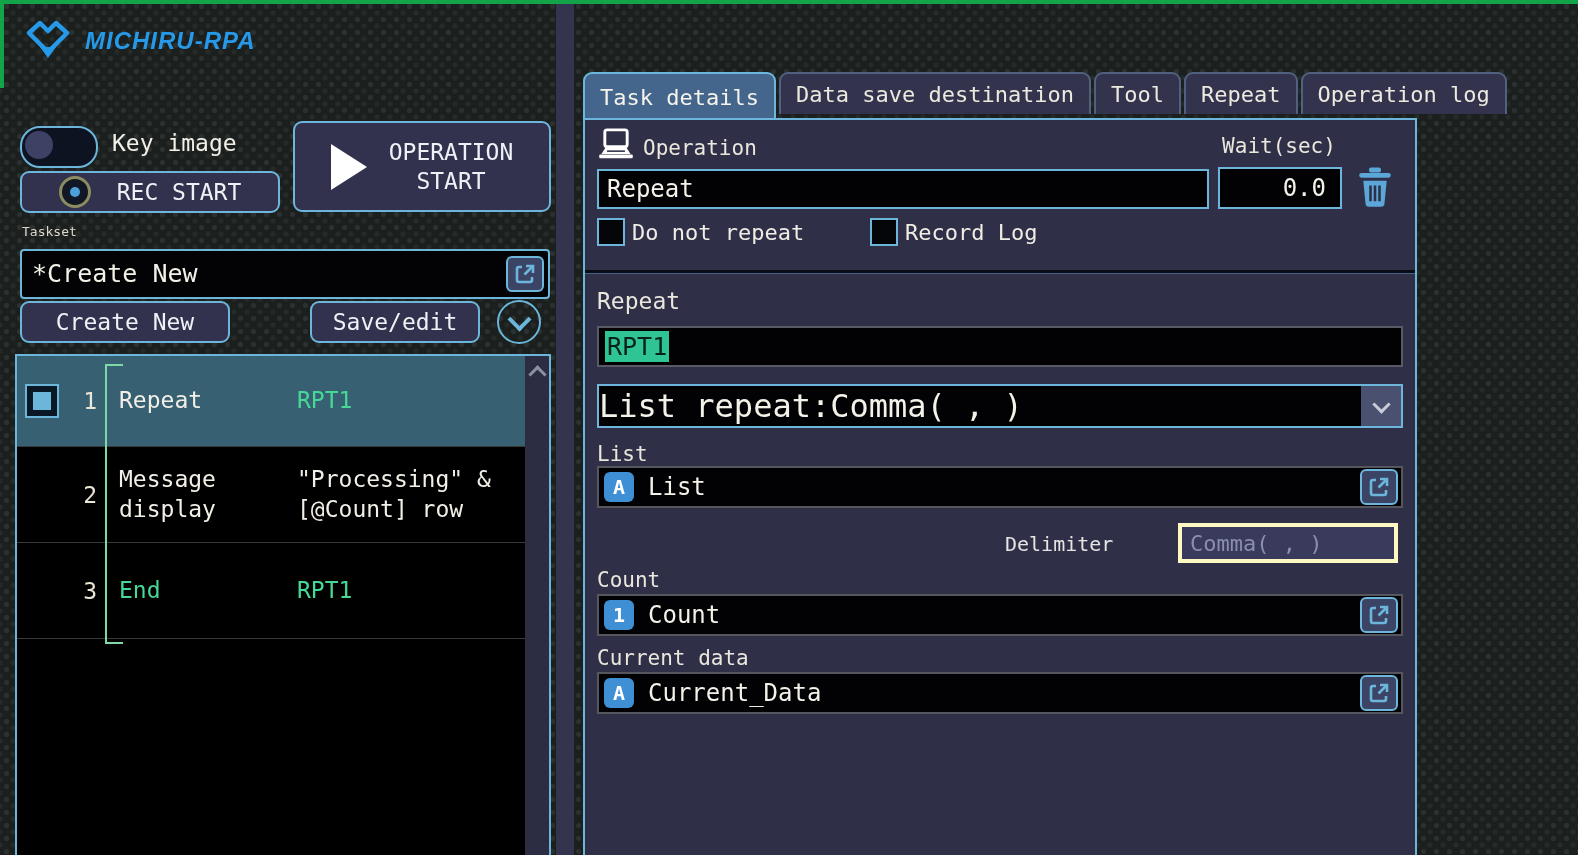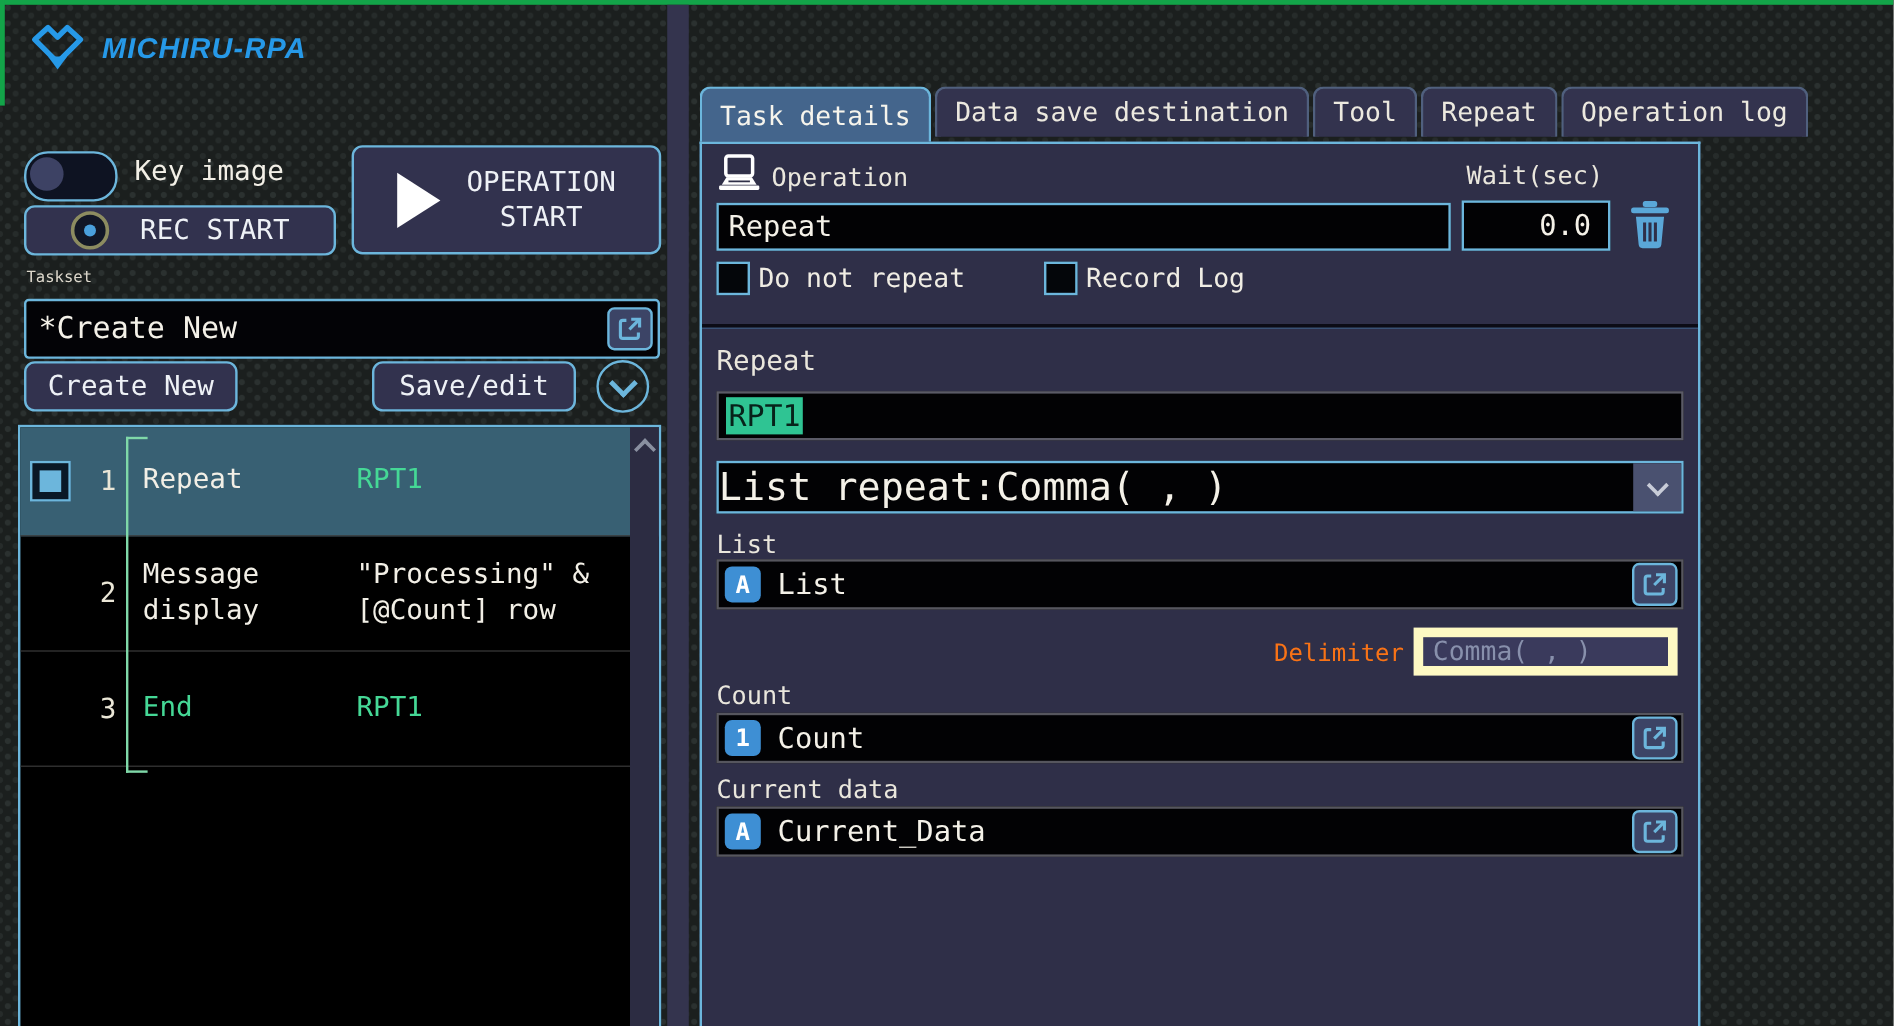--- a/index.html
+++ b/index.html
@@ -34,21 +34,21 @@
     display:flex;align-items:center;justify-content:center;}
   .radio .dot{width:10px;height:10px;border-radius:50%;background:#4aa0dc;}
   .lbl-taskset{position:absolute;left:22px;top:224px;font-size:13px;color:#ddd8cc;}
   .taskset-box{position:absolute;left:20px;top:249px;width:526px;height:46px;background:#030306;
     border:2px solid #6cb6dc;border-radius:4px;}
   .taskset-box input{position:absolute;left:8px;top:2px;width:460px;height:38px;background:transparent;border:none;
     outline:none;color:#f4f1e8;font-family:"DejaVu Sans Mono",monospace;font-size:25px;}
   .ext-btn{position:absolute;right:4px;top:50%;transform:translateY(-50%);width:38px;height:36px;
     background:#3c4466;border:2px solid #6cb6dc;border-radius:6px;display:flex;align-items:center;
     justify-content:center;cursor:pointer;padding:0;}
-  .btn-createnew{position:absolute;left:20px;top:301px;width:178px;height:42px;font-size:23px;}
+  .btn-createnew{position:absolute;left:20px;top:301px;width:210px;height:42px;font-size:23px;}
   .btn-saveedit{position:absolute;left:310px;top:301px;width:170px;height:42px;font-size:23px;}
   .btn-circle-chev{position:absolute;left:497px;top:300px;width:44px;height:44px;border-radius:50%;
     border:2px solid #6cb6dc;background:transparent;display:flex;align-items:center;justify-content:center;cursor:pointer;}
   .chev{display:inline-block;width:13px;height:13px;border-right:4px solid #6cb6dc;border-bottom:4px solid #6cb6dc;
     transform:rotate(45deg);margin-top:-6px;}
   .task-list{position:absolute;left:15px;top:354px;width:532px;height:501px;background:#000;
     border:2px solid #6cb6dc;}
   .trow{display:flex;align-items:center;border-bottom:1px solid #3a3a3a;position:relative;}
   .trow.r1{height:90px;background:#386073;}
   .trow.r2{height:95px;}
@@ -91,22 +91,22 @@
   .dropdown .dd-text{font-size:32px;color:#f4f1e8;}
   .dd-btn{position:absolute;right:0;top:0;bottom:0;width:40px;background:#4a5170;display:flex;
     align-items:center;justify-content:center;}
   .dd-btn .chev-sm{width:10px;height:10px;border-right:3px solid #c8ccd8;border-bottom:3px solid #c8ccd8;
     transform:rotate(45deg);margin-top:-4px;}
   .vinput{height:42px;width:806px;left:12px;background:#020204;border:2px solid #56565e;box-sizing:border-box;
     display:flex;align-items:center;}
   .badge{width:30px;height:30px;margin-left:5px;border-radius:6px;background:#3e8fd4;color:#fff;
     font-size:20px;font-weight:bold;display:flex;align-items:center;justify-content:center;flex:none;}
   .vtext{font-size:24px;color:#f4f1e8;padding-left:14px;}
-  .delim-label{left:420px;top:412px;width:165px;text-align:right;font-size:20px;color:#f97316;}
-  .delim-input{left:593px;top:403px;width:220px;height:40px;background:#3a3a5c;border:8px solid #fef9c3;
+  .delim-label{left:420px;top:412px;width:165px;text-align:left;font-size:20px;color:#e5e5e5;}
+  .delim-input{left:593px;top:403px;width:220px;height:40px;background:#3a3a5c;border:4px solid #fef9c3;
     box-sizing:border-box;color:#8890ac;font-family:"DejaVu Sans Mono",monospace;font-size:22px;padding:0 8px;outline:none;}
   svg{display:block;}
 </style>
 </head>
 <body>
 
 <div id="app">
   <div class="edge-top"></div>
   <div class="edge-left"></div>
   <div class="divider-strip"></div>

